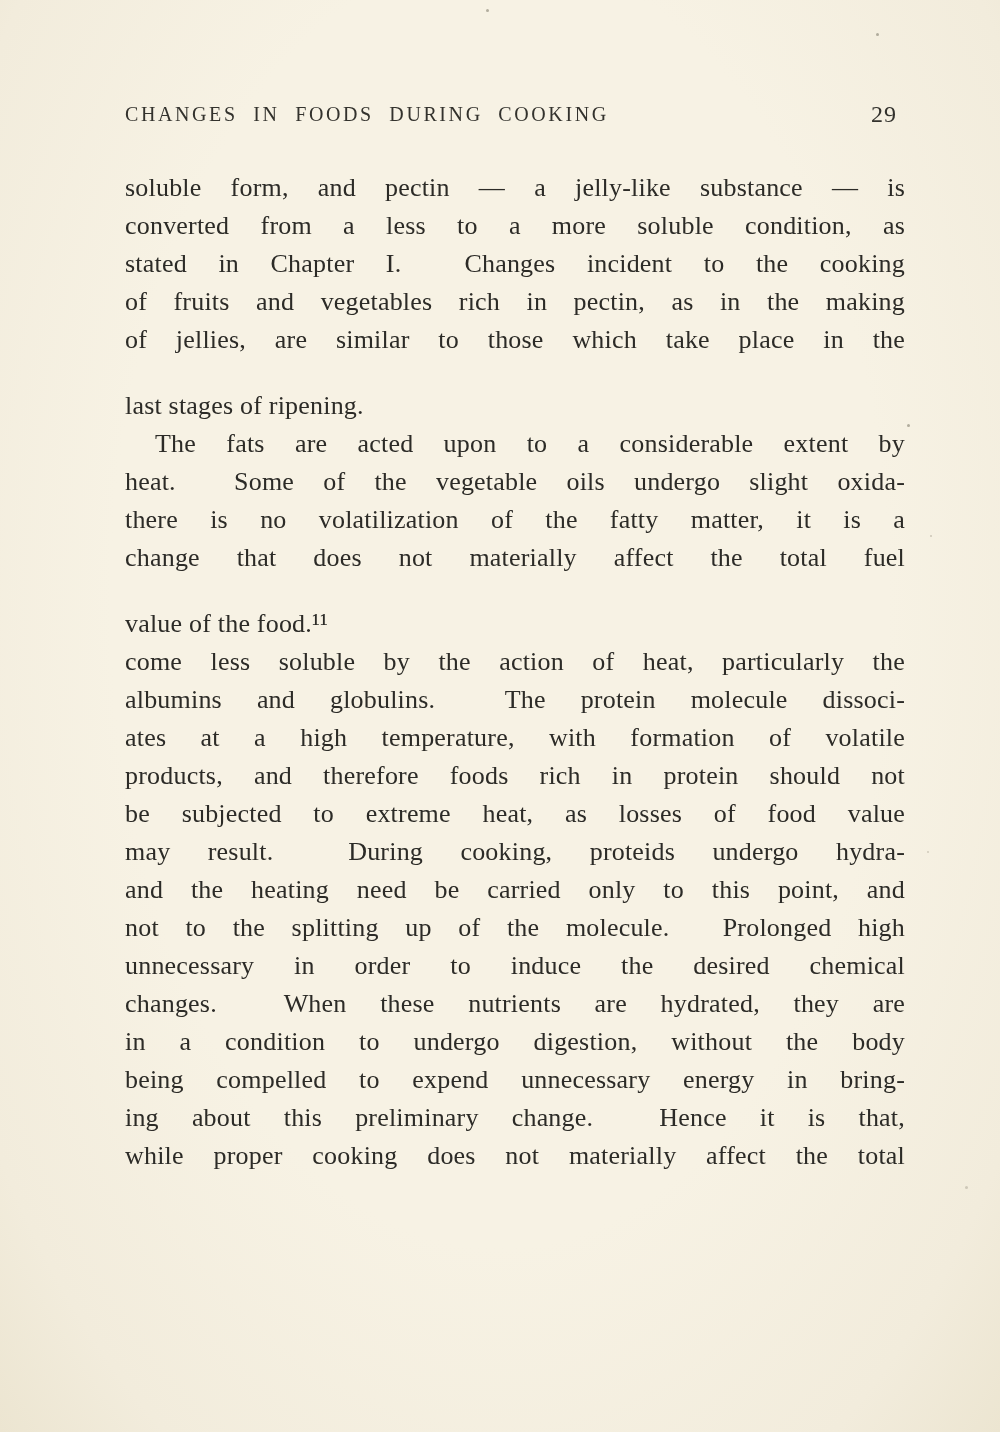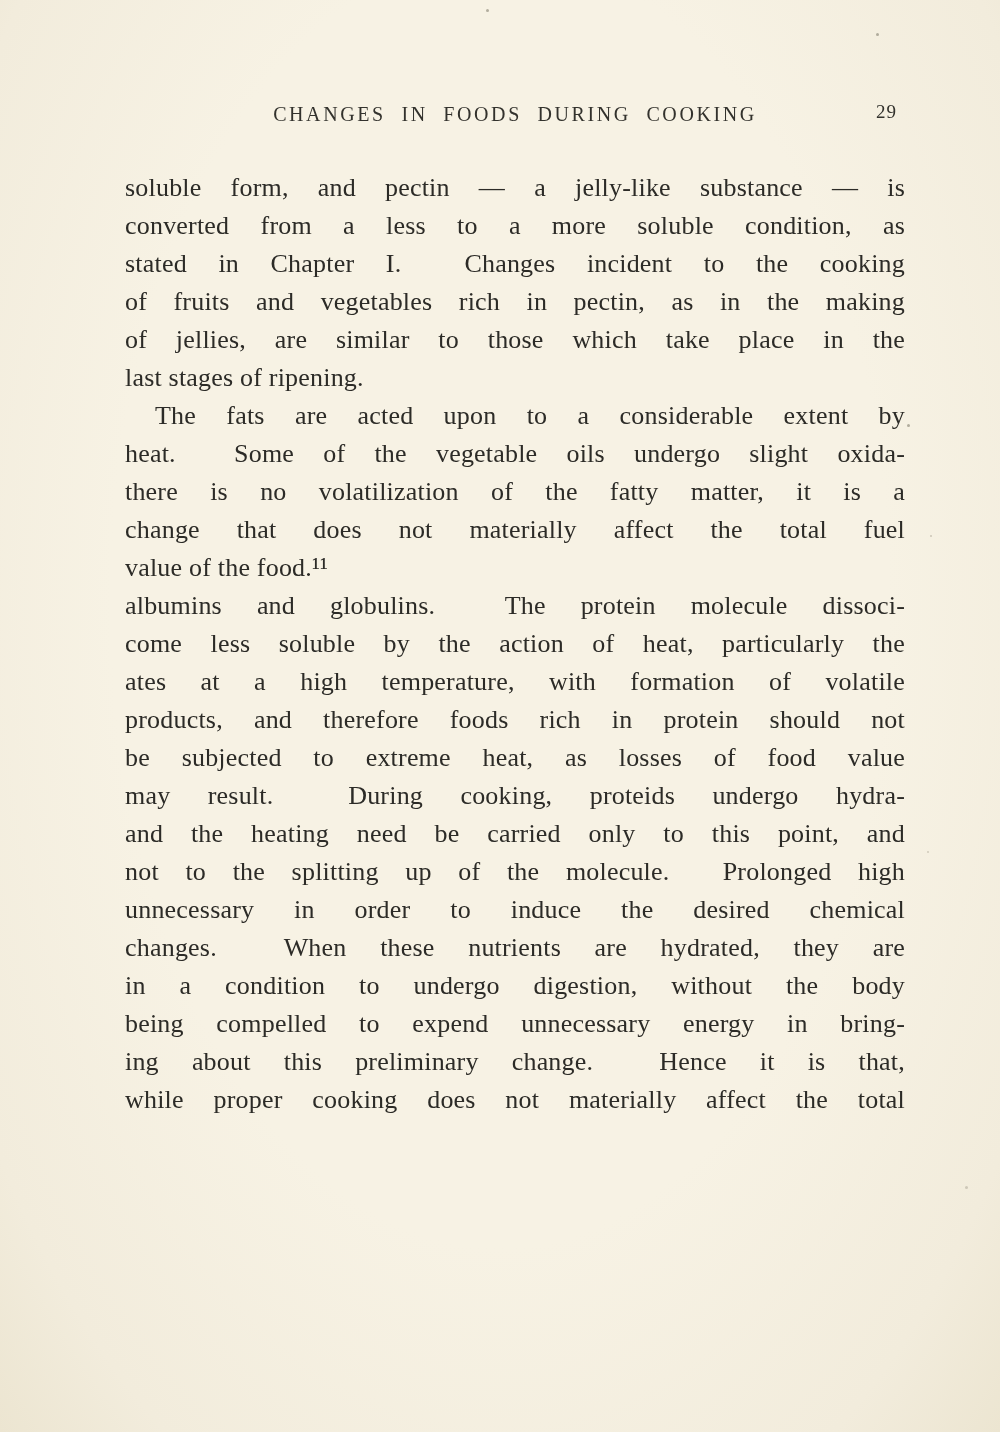--- a/index.html
+++ b/index.html
@@ -19,51 +19,50 @@
   }
   .running-header {
     position: absolute;
     top: 103px;
     left: 125px;
     width: 780px;
     height: 30px;
   }
   .header-title {
     display: block;
-    text-align: center;
     font-size: 20px;
     letter-spacing: 2.6px;
     word-spacing: 8px;
     color: #33322d;
   }
   .page-number {
     position: absolute;
     right: 8px;
     top: -2px;
-    font-size: 19px;
+    font-size: 24px;
     letter-spacing: 1px;
     color: #33322d;
   }
   .page-body {
     position: absolute;
     top: 169px;
     left: 125px;
     width: 780px;
   }
   .line {
     font-size: 26px;
     line-height: 38px;
     white-space: pre-wrap;
     text-align: justify;
     text-align-last: justify;
     letter-spacing: 0.2px;
     color: #2c2b27;
   }
   .line.indent { text-indent: 30px; }
-  .line.lastline { text-align-last: left; }
+  .line.lastline { text-align-last: left; margin-top: 28px; }
   .speck {
     position: absolute;
     border-radius: 50%;
     background: #7a7465;
     opacity: 0.55;
   }
   .speck.s1 { left: 486px; top: 9px;    width: 3px; height: 3px; }
   .speck.s2 { left: 876px; top: 33px;   width: 3px; height: 3px; }
   .speck.s3 { left: 907px; top: 424px;  width: 3px; height: 3px; }
   .speck.s4 { left: 930px; top: 535px;  width: 2px; height: 2px; opacity: 0.35; }
@@ -85,22 +84,22 @@
       <div class="line">converted from a less to a more soluble condition, as</div>
       <div class="line">stated in Chapter I.  Changes incident to the cooking</div>
       <div class="line">of fruits and vegetables rich in pectin, as in the making</div>
       <div class="line">of jellies, are similar to those which take place in the</div>
       <div class="line lastline">last stages of ripening.</div>
       <div class="line indent">The fats are acted upon to a considerable extent by</div>
       <div class="line">heat.  Some of the vegetable oils undergo slight oxida-</div>
       <div class="line">there is no volatilization of the fatty matter, it is a</div>
       <div class="line">change that does not materially affect the total fuel</div>
       <div class="line lastline">value of the food.¹¹</div>
+      <div class="line">come less soluble by the action of heat, particularly the</div>
       <div class="line">albumins and globulins.  The protein molecule dissoci-</div>
-      <div class="line">come less soluble by the action of heat, particularly the</div>
       <div class="line">ates at a high temperature, with formation of volatile</div>
       <div class="line">products, and therefore foods rich in protein should not</div>
       <div class="line">be subjected to extreme heat, as losses of food value</div>
       <div class="line">may result.  During cooking, proteids undergo hydra-</div>
       <div class="line">and the heating need be carried only to this point, and</div>
       <div class="line">not to the splitting up of the molecule.  Prolonged high</div>
       <div class="line">unnecessary in order to induce the desired chemical</div>
       <div class="line">changes.  When these nutrients are hydrated, they are</div>
       <div class="line">in a condition to undergo digestion, without the body</div>
       <div class="line">being compelled to expend unnecessary energy in bring-</div>

